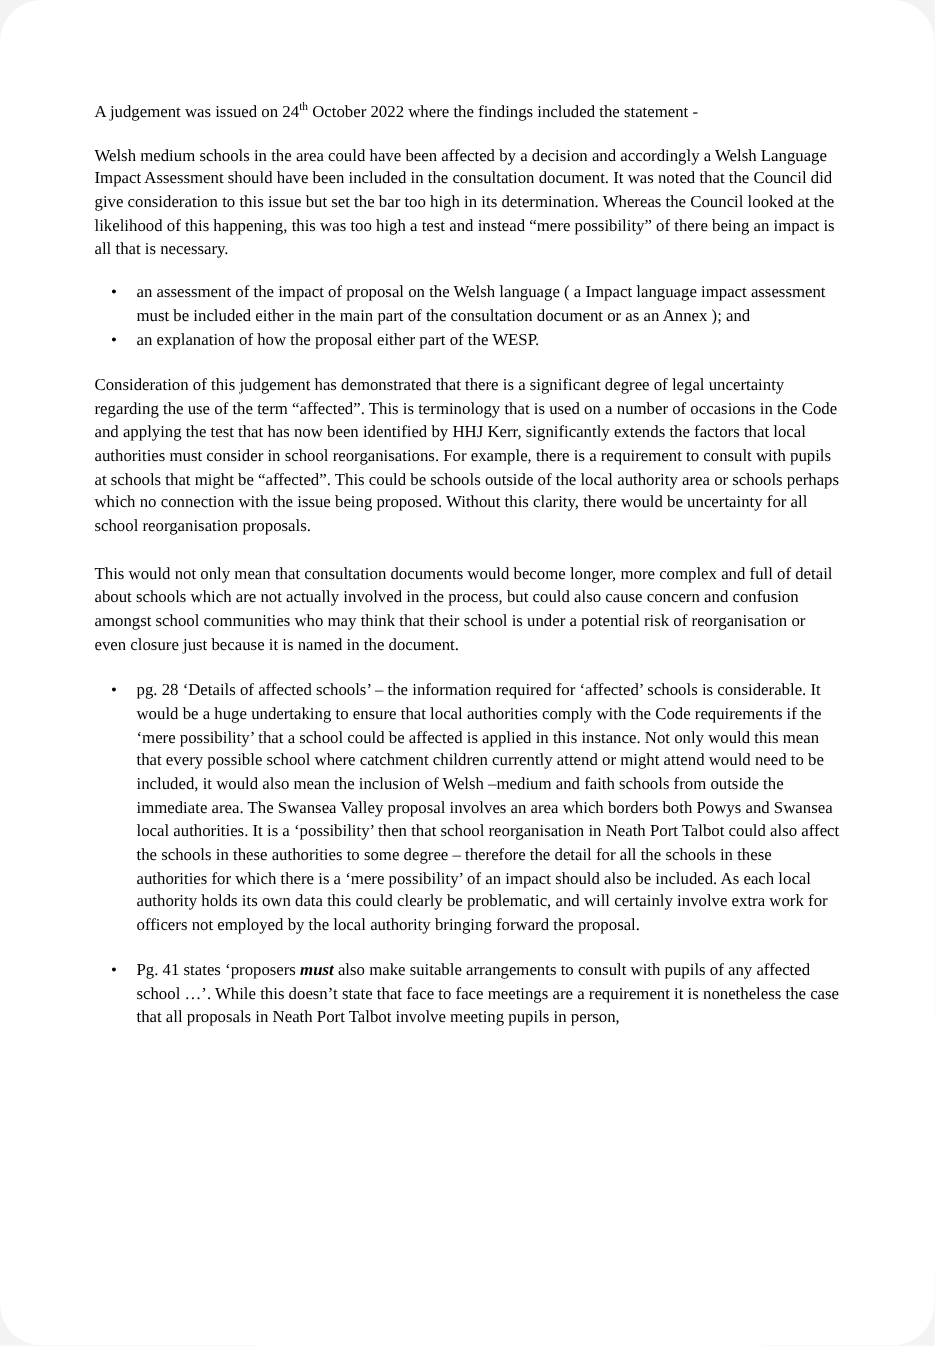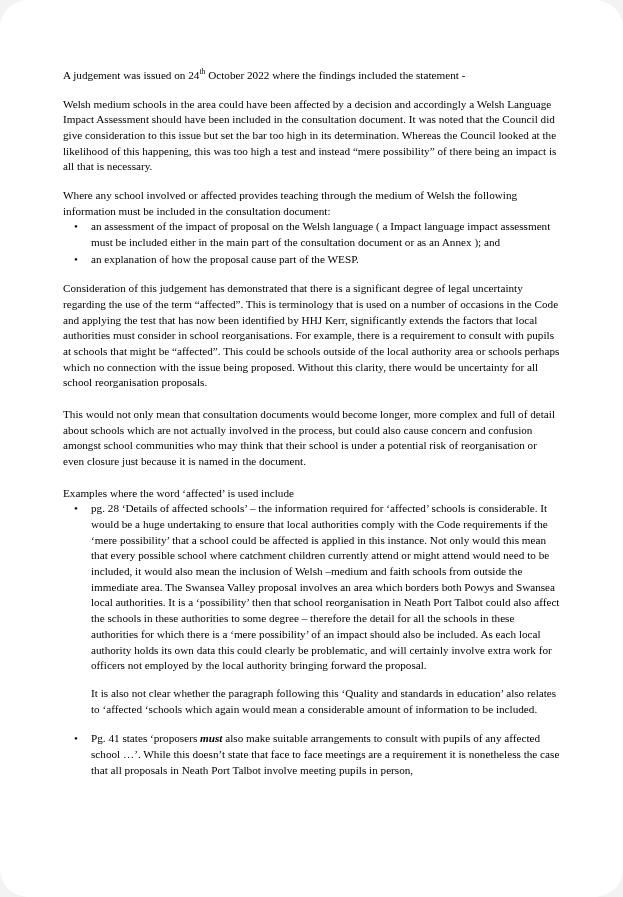--- a/index.html
+++ b/index.html
@@ -80,44 +80,41 @@
 <body>
 
 <div class="page">
   <div class="doc">
 
     <p class="gap-md"><span>A judgement was issued on 24</span><sup>th</sup><span> October 2022 where the findings included the statement -</span></p>
 
     <p class="italic gap-md">Welsh medium schools in the area could have been affected by a decision and accordingly a Welsh Language Impact Assessment should have been included in the consultation document. It was noted that the Council did give consideration to this issue but set the bar too high in its determination. Whereas the Council looked at the likelihood of this happening, this was too high a test and instead “mere possibility” of there being an impact is all that is necessary.</p>
 
 
-    <p class="italic tight">Where any school involved or affected provides teaching through the medium of Welsh the following information must be included in the consultation document:</p>
 
     <ul class="bullets">
       <li>
         <span class="bullet">•</span>
         <span class="li-body italic">an assessment of the impact of proposal on the Welsh language ( a Impact language impact assessment must be included either in the main part of the consultation document or as an Annex ); and</span>
       </li>
       <li>
         <span class="bullet">•</span>
-        <span class="li-body italic">an explanation of how the proposal cause part of the WESP.</span>
+        <span class="li-body italic">an explanation of how the proposal either part of the WESP.</span>
       </li>
     </ul>
 
     <p class="gap-lg" style="margin-top:14px;">Consideration of this judgement has demonstrated that there is a significant degree of legal uncertainty regarding the use of the term “affected”. This is terminology that is used on a number of occasions in the Code and applying the test that has now been identified by HHJ Kerr, significantly extends the factors that local authorities must consider in school reorganisations. For example, there is a requirement to consult with pupils at schools that might be “affected”. This could be schools outside of the local authority area or schools perhaps which no connection with the issue being proposed. Without this clarity, there would be uncertainty for all school reorganisation proposals.</p>
 
     <p class="gap-lg" style="margin-top:16px;">This would not only mean that consultation documents would become longer, more complex and full of detail about schools which are not actually involved in the process, but could also cause concern and confusion amongst school communities who may think that their school is under a potential risk of reorganisation or even closure just because it is named in the document.</p>
 
-    <p class="tight" style="margin-top:16px;">Examples where the word ‘affected’ is used include</p>
 
     <ul class="bullets wide">
       <li>
         <span class="bullet">•</span>
         <span class="li-body">pg. 28 ‘Details of affected schools’ – the information required for ‘affected’ schools is considerable. It would be a huge undertaking to ensure that local authorities comply with the Code requirements if the ‘mere possibility’ that a school could be affected is applied in this instance. Not only would this mean that every possible school where catchment children currently attend or might attend would need to be included, it would also mean the inclusion of Welsh –medium and faith schools from outside the immediate area. The Swansea Valley proposal involves an area which borders both Powys and Swansea local authorities. It is a ‘possibility’ then that school reorganisation in Neath Port Talbot could also affect the schools in these authorities to some degree – therefore the detail for all the schools in these authorities for which there is a ‘mere possibility’ of an impact should also be included. As each local authority holds its own data this could clearly be problematic, and will certainly involve extra work for officers not employed by the local authority bringing forward the proposal.</span>
-        <span class="li-body sub-para">It is also not clear whether the paragraph following this ‘Quality and standards in education’ also relates to ‘affected ‘schools which again would mean a considerable amount of information to be included.</span>
       </li>
       <li style="margin-top:14px;">
         <span class="bullet">•</span>
         <span class="li-body"><span>Pg. 41 states ‘proposers </span><span class="bold">must</span><span> also make suitable arrangements to consult with pupils of any affected school …’. While this doesn’t state that face to face meetings are a requirement it is nonetheless the case that all proposals in Neath Port Talbot involve meeting pupils in person,</span></span>
       </li>
     </ul>
 
   </div>
 </div>
 

